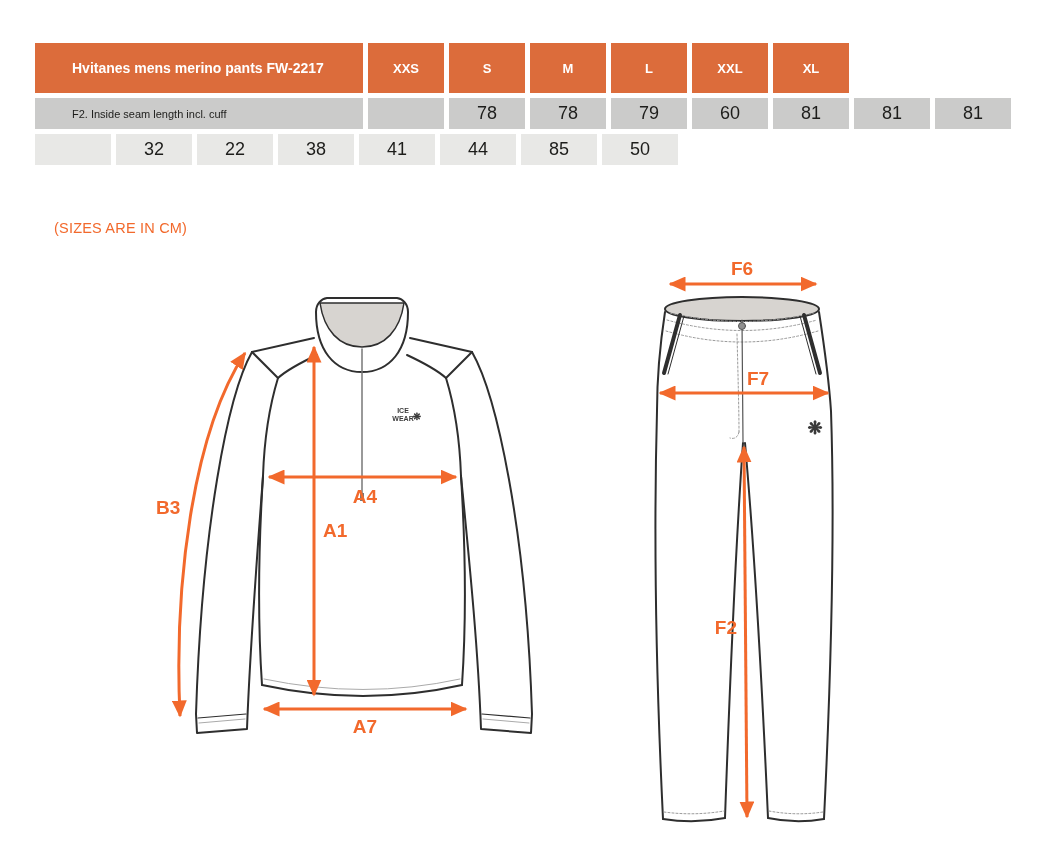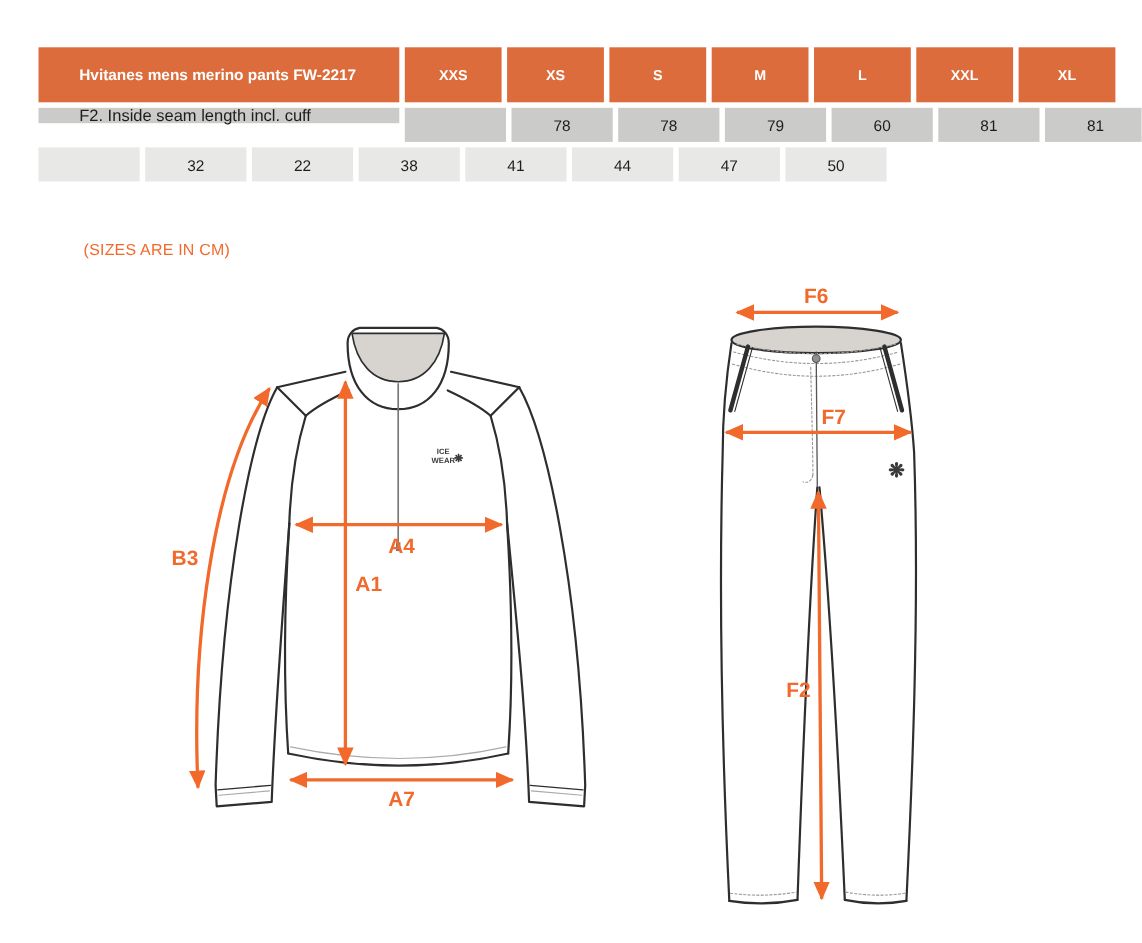--- a/index.html
+++ b/index.html
@@ -43,43 +43,43 @@
   .c-title{
     width:328px; height:50px;
     background:var(--header-bg);
     color:#fff;
     font-weight:bold;
     font-size:14px;
     justify-content:flex-start;
     padding-left:37px;
   }
   .c-size{
-    width:88px; height:50px;
+    width:76px; height:50px;
     background:var(--header-bg);
     color:#fff;
     font-weight:bold;
     font-size:13px;
   }
   .c-label{
-    width:328px; height:14px;
+    width:328px; height:31px;
     justify-content:flex-start;
     padding-left:37px;
-    font-size:15px;
+    font-size:11px;
   }
   .c-val{
-    width:92px; height:31px;
-    font-size:14px;
+    width:76px; height:31px;
+    font-size:18px;
   }
   .r-dark  .cell{background:var(--row-dark);}
   .r-light .cell{background:var(--row-light);}
 
   
   .sizes-note{
     position:absolute;
-    left:76px; top:204px;
+    left:54px; top:204px;
     color:var(--accent);
     font-size:14.5px;
     letter-spacing:.2px;
   }
 
   
   .shirt-svg{position:absolute; left:140px; top:250px;}
   .pants-svg{position:absolute; left:630px; top:240px;}
   svg text.m-label{
     font-family:"Liberation Sans", sans-serif;
@@ -95,21 +95,20 @@
 </style>
 </head>
 <body>
 
 <div class="page">
 
   <div class="size-table">
     <div class="trow">
       <div class="cell c-title">Hvitanes mens merino pants FW-2217</div>
       <div class="cell c-size">XXS</div>
-      <div class="cell c-size">XS</div>
       <div class="cell c-size">S</div>
       <div class="cell c-size">M</div>
       <div class="cell c-size">L</div>
       <div class="cell c-size">XXL</div>
       <div class="cell c-size">XL</div>
     </div>
 
     <div class="trow r-dark">
       <div class="cell c-label">F2. Inside seam length incl. cuff</div>
       <div class="cell c-val"></div>
@@ -122,21 +121,21 @@
       <div class="cell c-val">81</div>
     </div>
 
     <div class="trow r-light">
       <div class="cell c-val"></div>
       <div class="cell c-val">32</div>
       <div class="cell c-val">22</div>
       <div class="cell c-val">38</div>
       <div class="cell c-val">41</div>
       <div class="cell c-val">44</div>
-      <div class="cell c-val">47</div>
+      <div class="cell c-val">85</div>
       <div class="cell c-val">50</div>
     </div>
 
   </div>
 
   <div class="sizes-note">(SIZES ARE IN CM)</div>
 
   <svg class="shirt-svg" width="440" height="500" viewBox="0 0 440 500" xmlns="http://www.w3.org/2000/svg">
     <defs>
       <marker id="ahS" markerWidth="17" markerHeight="15" refX="15.5" refY="7.5" orient="auto-start-reverse" markerUnits="userSpaceOnUse">

